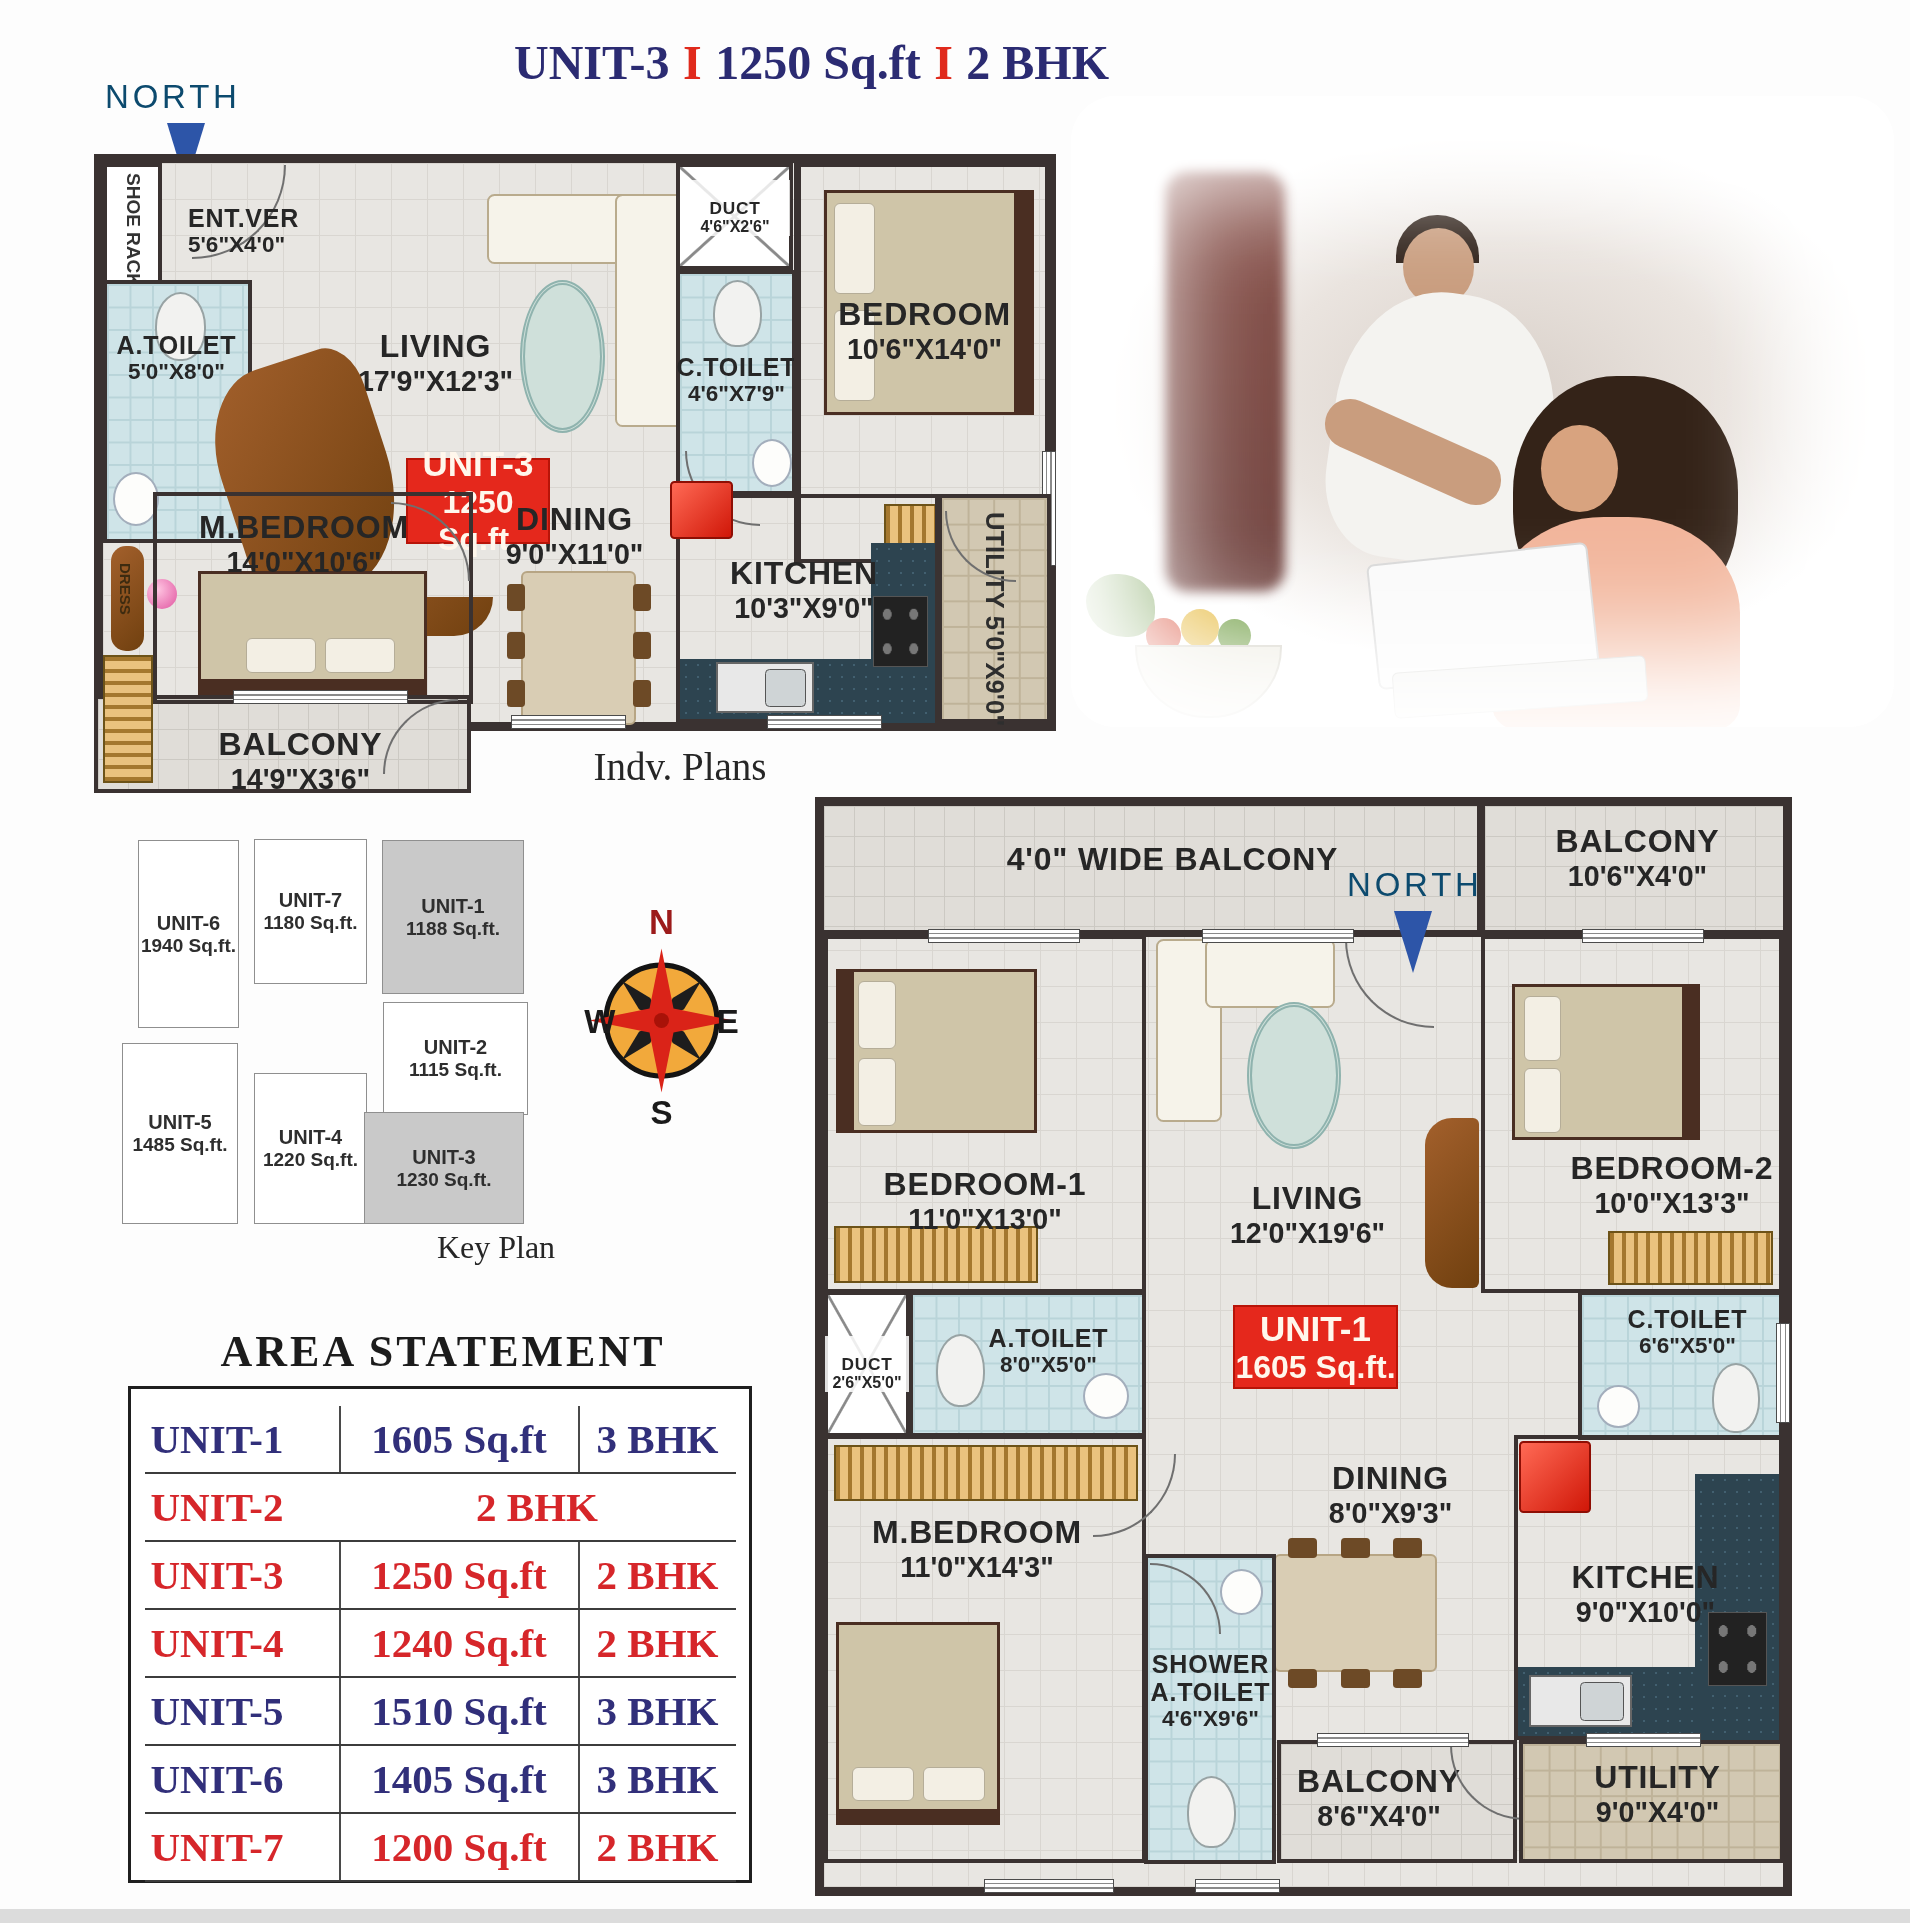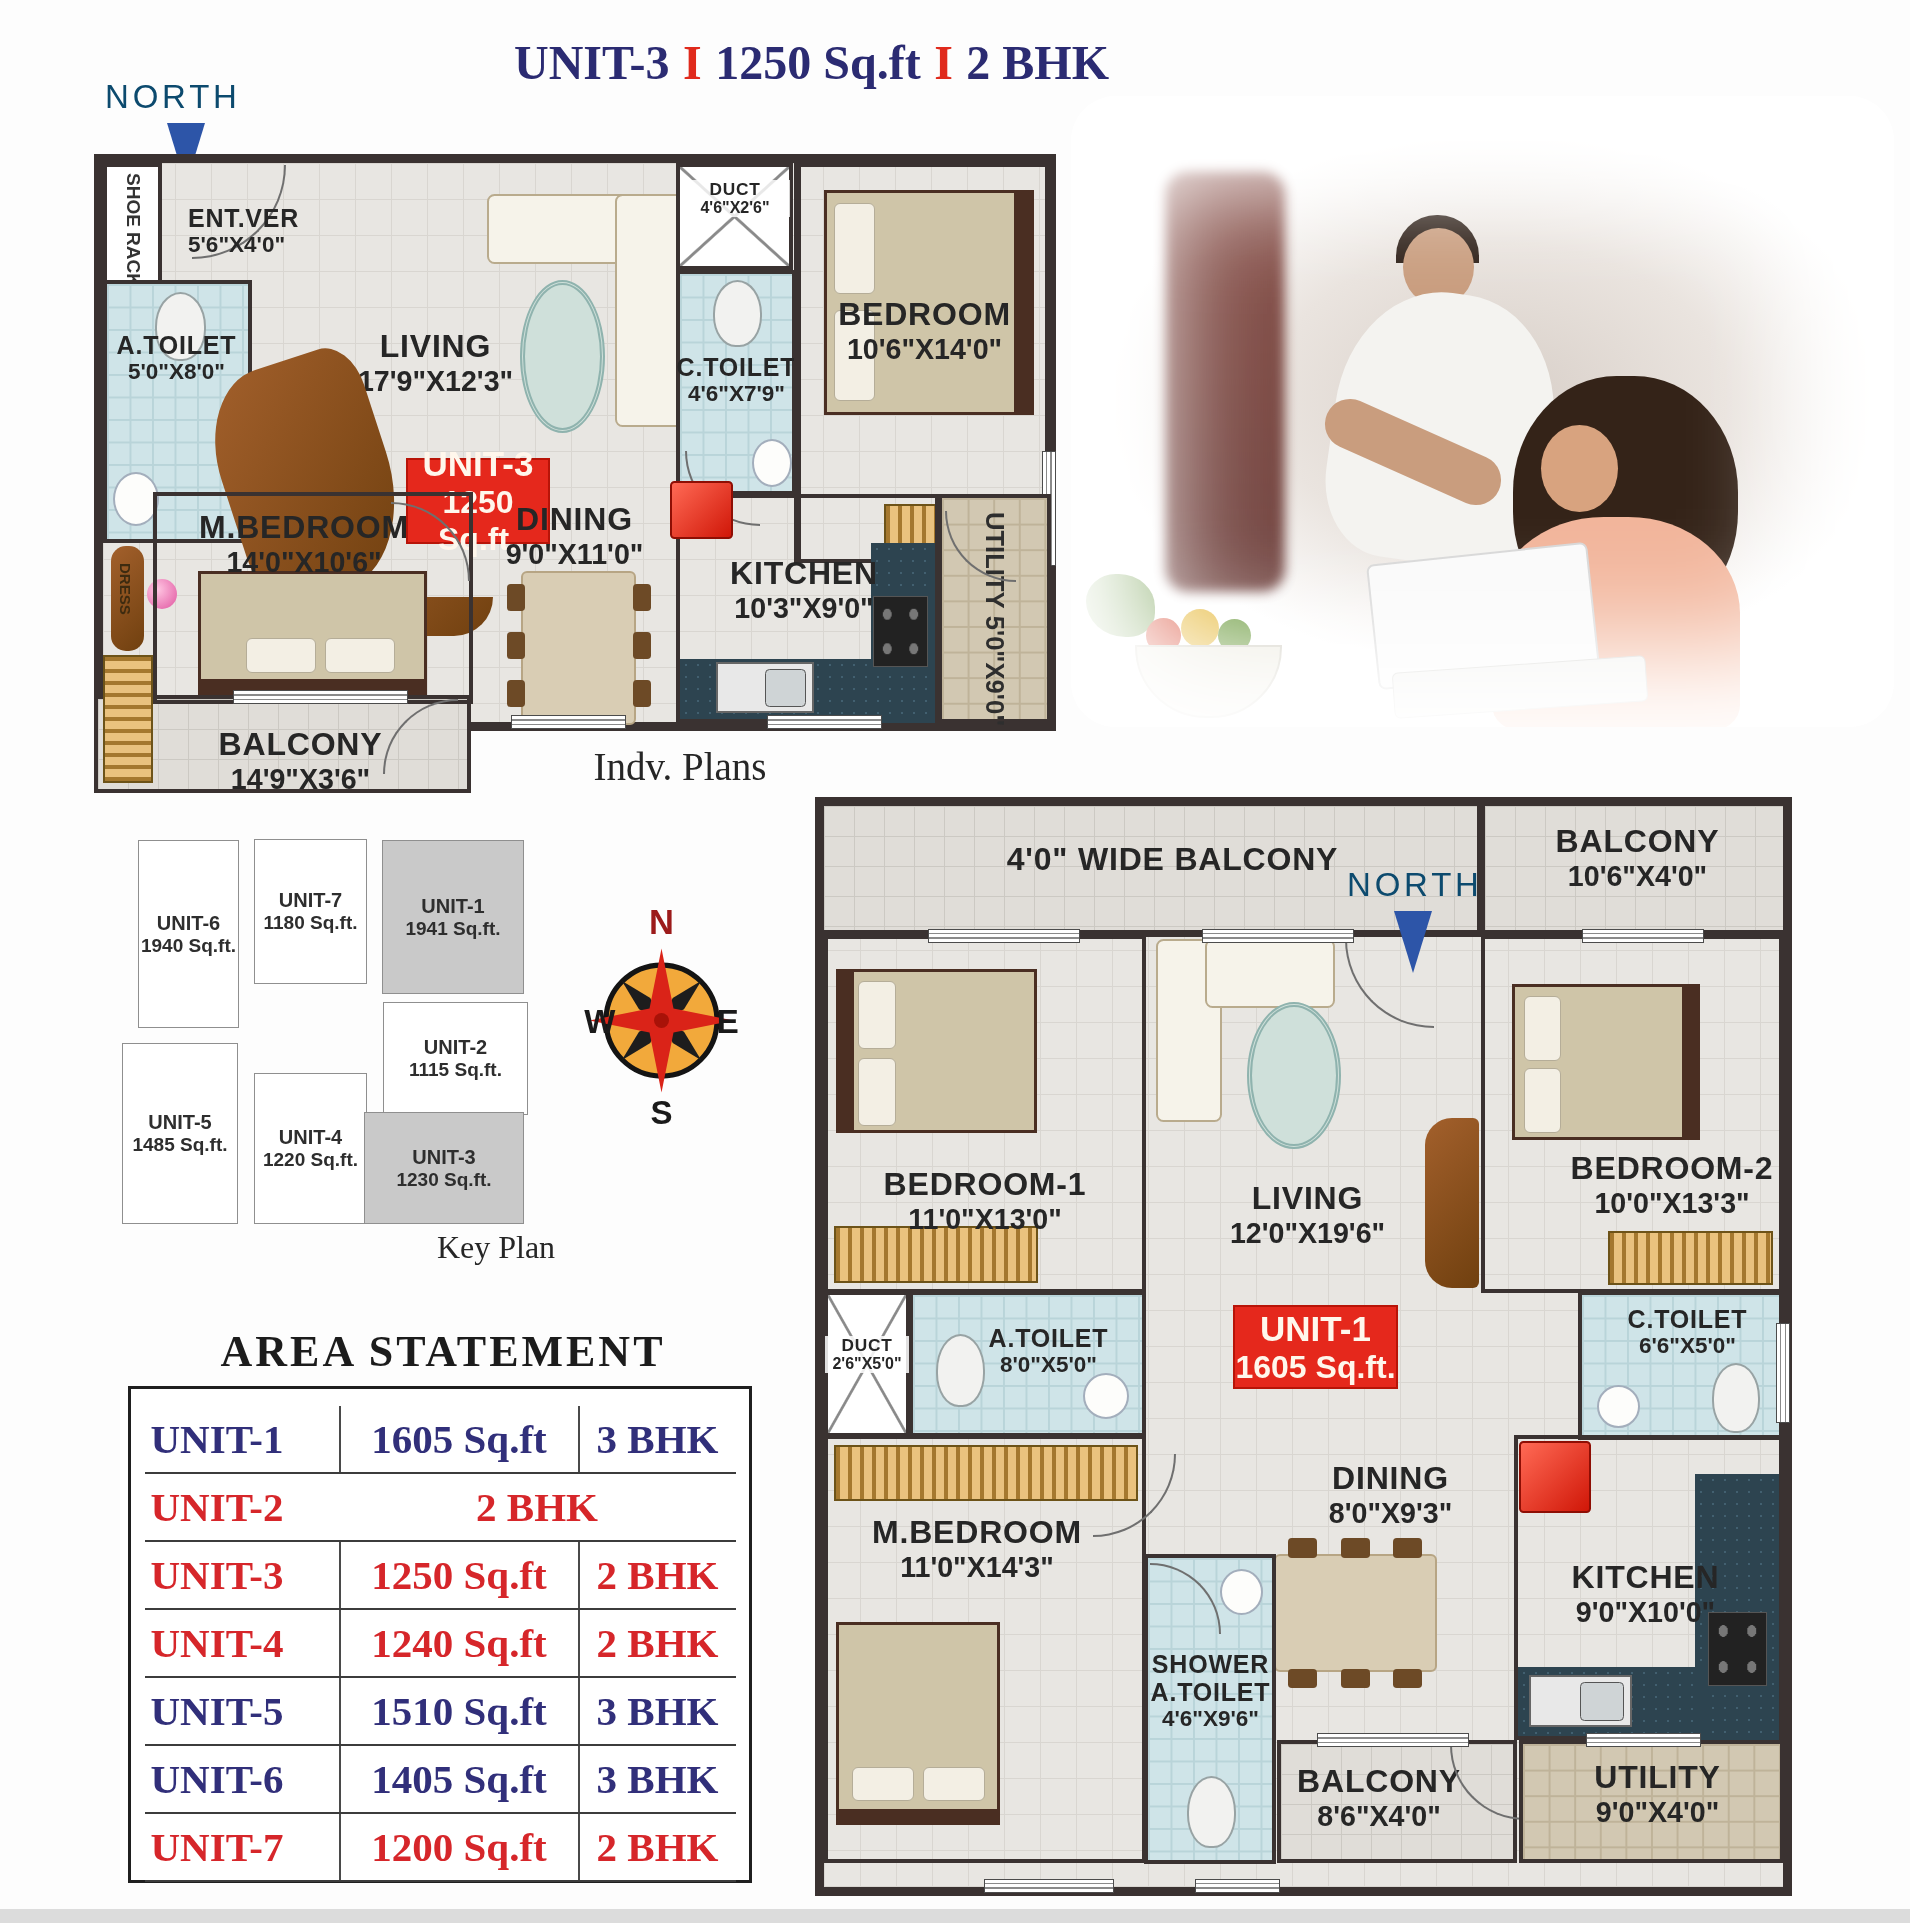--- a/index.html
+++ b/index.html
@@ -14,21 +14,21 @@
   .room{position:absolute;border:4.5px solid #3a3231;box-sizing:border-box;}
   .plan{position:absolute;border:9.8px solid #3a3231;box-sizing:border-box;}
   .hatch{position:absolute;background:repeating-linear-gradient(90deg,#a5782e 0 3.8px,#eac27e 3.8px 12px);border:2.3px solid #6d5318;box-sizing:border-box;}
   .hatch-v{position:absolute;background:repeating-linear-gradient(0deg,#a5782e 0 3.8px,#eac27e 3.8px 12px);border:2.3px solid #6d5318;box-sizing:border-box;}
   .counter{position:absolute;background-color:#2d4450;background-image:radial-gradient(#426070 15%,transparent 16%);background-size:12px 12px;}
   
   .lbl{position:absolute;text-align:center;color:#262626;font-weight:bold;line-height:1.12;}
   .rname{font-size:32px;letter-spacing:0.8px;}
   .rdims{font-size:28.6px;}
   .sm .rname{font-size:25px;} .sm .rdims{font-size:22.5px;}
-  .xs .rname{font-size:17.3px;} .xs .rdims{font-size:16px;}
+  .xs .rname{font-size:17.3px;margin-top:19px;} .xs .rdims{font-size:16px;}
   .vtext{writing-mode:vertical-rl;}
   .badge{position:absolute;background:#e5281c;border:2.3px solid #b81408;color:#fff7ec;text-align:center;
          display:flex;flex-direction:column;justify-content:center;font-weight:bold;box-sizing:border-box;}
   .badge .b1{font-size:35px;} .badge .b2{font-size:32px;}
   .utitle{position:absolute;font-family:"Liberation Serif",serif;font-weight:bold;color:#2b2b72;
           font-size:48px;text-align:center;white-space:nowrap;}
   .utitle .sep{color:#e02a1c;padding:0 13.5px;}
   .northlbl{position:absolute;font-size:33px;font-weight:normal;letter-spacing:3.8px;color:#0c4a6e;}
   .narrow{position:absolute;width:0;height:0;border-left:19.5px solid transparent;border-right:19.5px solid transparent;border-top:62px solid #2d55a8;}
   
@@ -222,21 +222,21 @@
   <div class="kp-box" style="left:138px;top:840px;width:99px;height:186px;">
     <div class="kn">UNIT-6</div>
     <div class="ka">1940 Sq.ft.</div>
   </div>
   <div class="kp-box" style="left:254px;top:839px;width:111px;height:143px;">
     <div class="kn">UNIT-7</div>
     <div class="ka">1180 Sq.ft.</div>
   </div>
   <div class="kp-box hl" style="left:382px;top:840px;width:140px;height:152px;">
     <div class="kn">UNIT-1</div>
-    <div class="ka">1941 Sq.ft.</div>
+    <div class="ka">1188 Sq.ft.</div>
   </div>
   <div class="kp-box" style="left:383px;top:1002px;width:143px;height:111px;">
     <div class="kn">UNIT-2</div>
     <div class="ka">1115 Sq.ft.</div>
   </div>
   <div class="kp-box" style="left:122px;top:1043px;width:114px;height:179px;">
     <div class="kn">UNIT-5</div>
     <div class="ka">1485 Sq.ft.</div>
   </div>
   <div class="kp-box" style="left:254px;top:1073px;width:111px;height:149px;">

